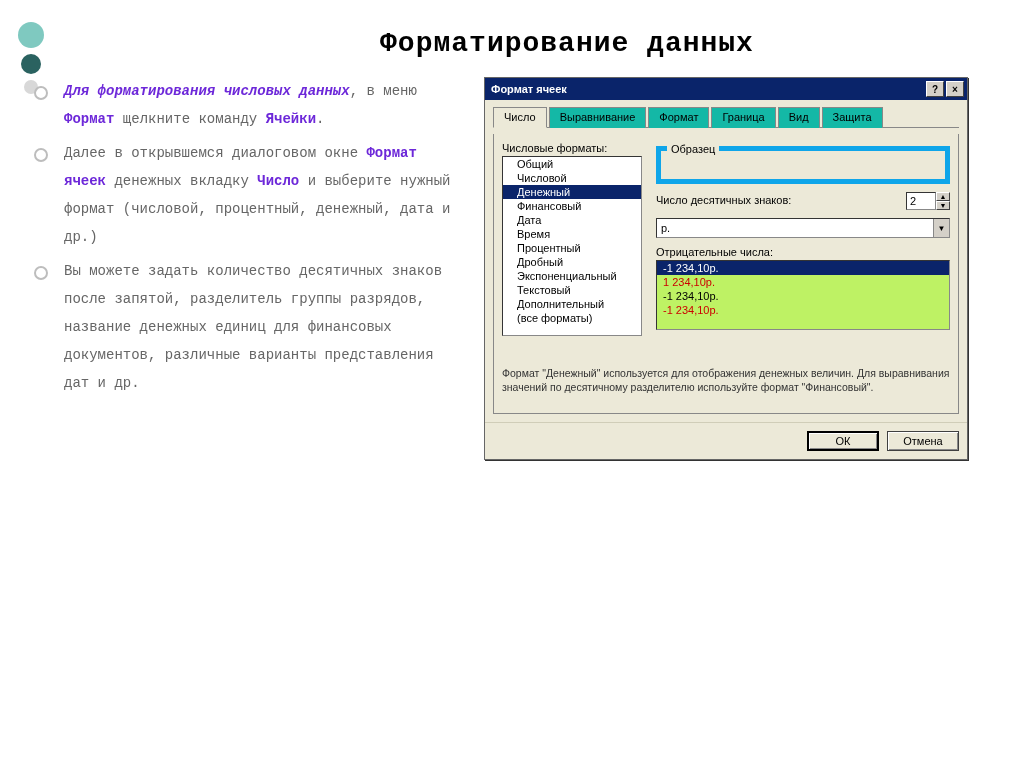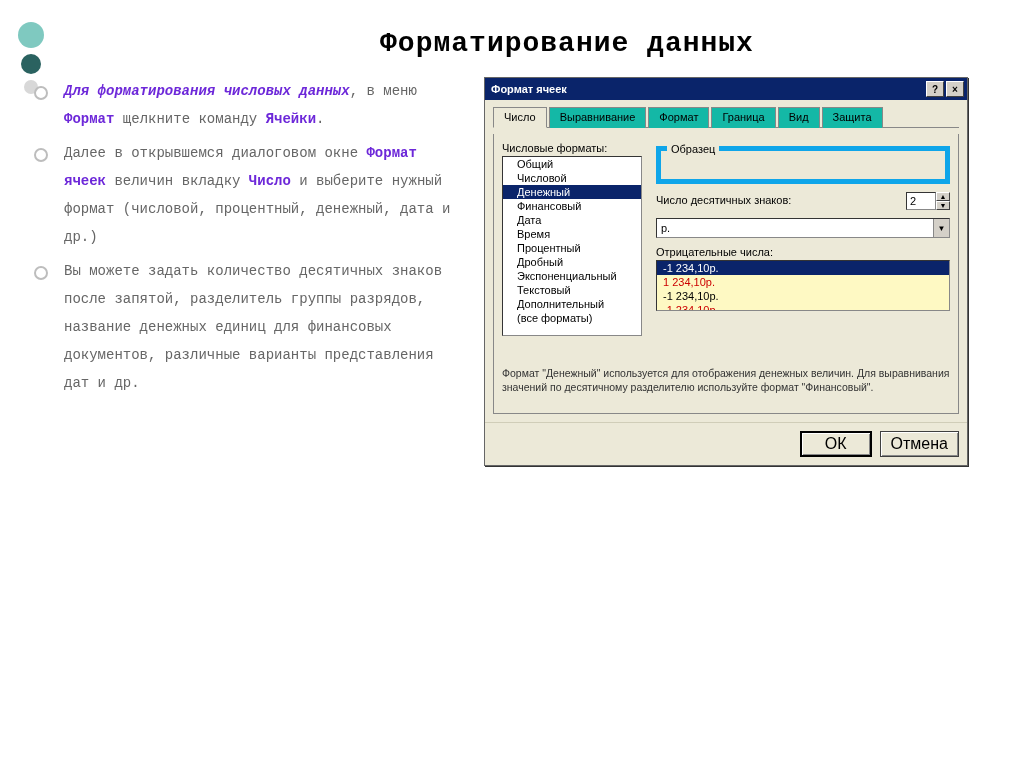--- a/index.html
+++ b/index.html
@@ -155,37 +155,37 @@
   }
   .combo span { flex:1; padding: 0 4px; font-size:11px; }
   .combo .arrow {
     width:16px; height:100%; background:#d4d0c8;
     border-left:1px solid #888;
     display:flex; align-items:center; justify-content:center;
     font-size:8px;
   }
   .neglist {
     width: 100%;
-    background:#fef9c3; border:1px inset #888; height: 51px;
+    background:#bef264; border:1px inset #888; height: 70px;
     font-size:11px; overflow-y:auto;
   }
   .neglist div { padding:1px 6px; }
   .neglist .sel { background:#0a246a; color:#fff; }
   .neglist .red { color:#c00; }
   .desc { font-size: 10.5px; color:#333; margin-top: 30px; line-height:1.35; }
   .dlg-buttons {
     display:flex; justify-content:flex-end; gap:8px;
     padding: 8px; border-top: 1px solid #d0cdb8;
   }
   .btn {
     min-width: 72px; padding: 3px 10px;
     background:#ece9d8;
     border:1px solid #404040;
     box-shadow: inset 1px 1px 0 #fff, inset -1px -1px 0 #888;
-    font-size:16px; text-align:center;
+    font-size:11px; text-align:center;
   }
   .btn.default { border: 2px solid #000; padding:2px 9px; }
 </style>
 </head>
 <body>
 
 <div class="slide">
   <div class="decor">
     <div class="dot1"></div>
       <div class="dot2"></div>
@@ -193,21 +193,21 @@
   </div>
 
   <h1 class="title">Форматирование данных</h1>
 
   <div class="content">
     <div class="textcol">
       <div class="bullet">
         <i><b>Для форматирования числовых данных</b></i><span>, в меню </span><b>Формат</b><span> щелкните команду </span><b>Ячейки</b><span>.</span>
       </div>
       <div class="bullet">
-        <span>Далее в открывшемся диалоговом окне </span><b>Формат ячеек</b><span> величин вкладку </span><b>Число</b><span> и выберите нужный формат (числовой, процентный, денежный, дата и др.)</span>
+        <span>Далее в открывшемся диалоговом окне </span><b>Формат ячеек</b><span> денежных вкладку </span><b>Число</b><span> и выберите нужный формат (числовой, процентный, денежный, дата и др.)</span>
       </div>
       <div class="bullet">
         <span>Вы можете задать количество десятичных знаков после запятой, разделитель группы разрядов, название денежных единиц для финансовых документов, различные варианты представления дат и др.</span>
       </div>
     </div>
 
     <div class="dialog">
       <div class="titlebar">
         <span class="tb-title">Формат ячеек</span>
         <div class="tb-btn">

